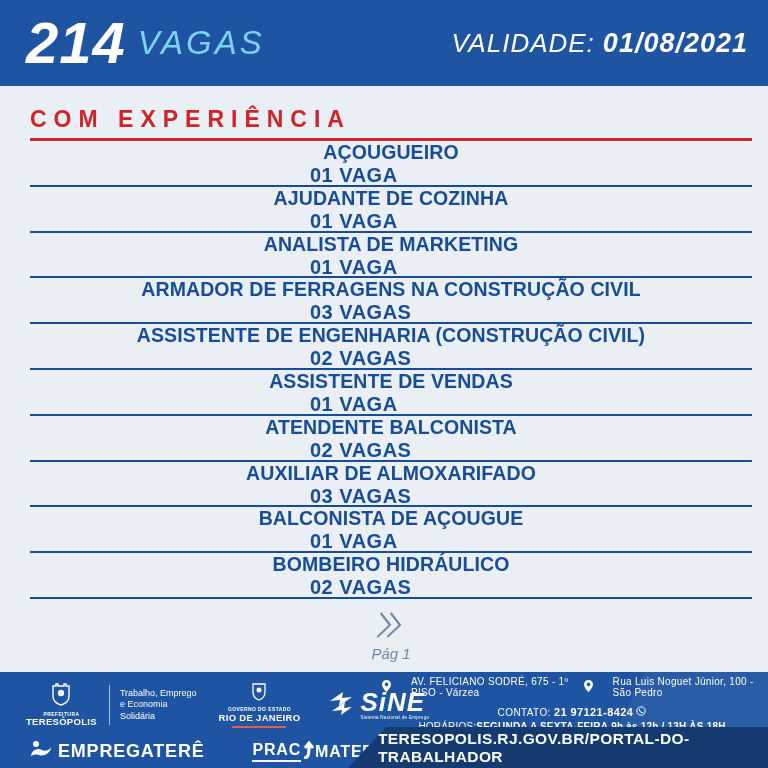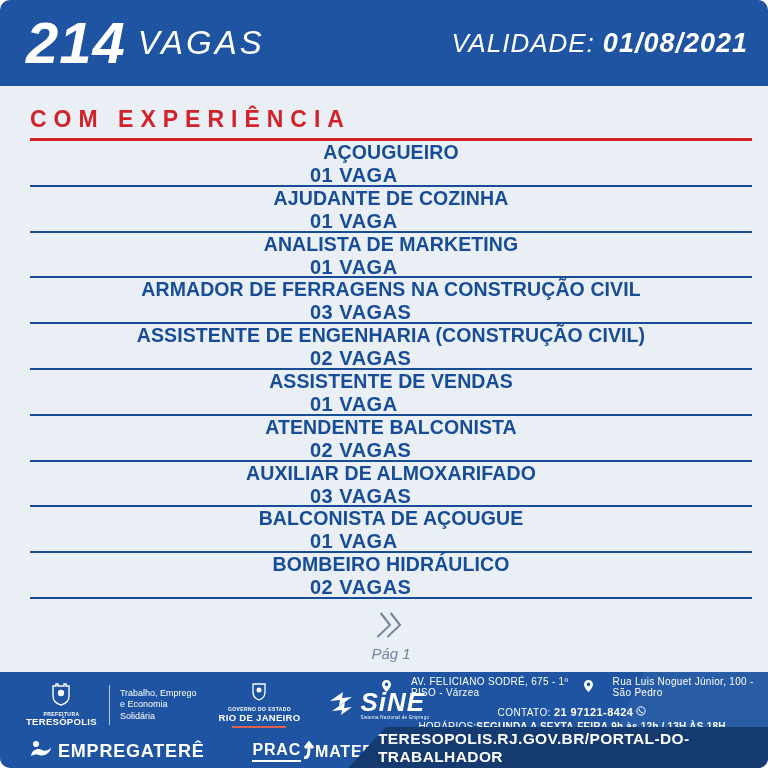--- a/index.html
+++ b/index.html
@@ -5,26 +5,26 @@
   :root{
     --header-blue:#1e54a1;
     --navy:#153a70;
     --red:#d2232a;
     --body-bg:#eaeef5;
     --row-blue:#164d96;
     --pag-gray:#72879f;
   }
   *{margin:0;padding:0;box-sizing:border-box;}
   body{font-family:"Liberation Sans",sans-serif;}
-  .page{width:768px;height:768px;overflow:hidden;background:var(--body-bg);position:relative;border-radius:10px;}
+  .page{width:768px;height:768px;overflow:hidden;background:var(--body-bg);position:relative;}
 
   
   .hdr{height:86px;background:var(--header-blue);display:flex;align-items:center;color:#fff;}
   .hdr-count{font-size:58px;font-weight:700;font-style:italic;margin-left:26px;letter-spacing:1px;line-height:1;}
-  .hdr-vagas{font-size:33px;font-weight:300;font-style:italic;margin-left:12px;letter-spacing:3px;color:#ffffff;}
+  .hdr-vagas{font-size:33px;font-weight:300;font-style:italic;margin-left:12px;letter-spacing:3px;color:#7dd3fc;}
   .hdr-spacer{flex:1;}
   .hdr-validity{margin-right:20px;font-style:italic;font-size:26px;font-weight:400;letter-spacing:1px;display:flex;align-items:baseline;gap:8px;}
   .hdr-date{font-weight:800;font-size:27px;}
 
   
   .bd{height:692px;padding:0 16px 0 30px;}
   .sec-title{padding-top:20px;font-size:23px;font-weight:700;letter-spacing:7px;color:var(--red);}
   .red-line{border-bottom:3px solid var(--red);margin-top:5px;}
   .job-list{}
   .job-row{display:flex;align-items:center;height:45.8px;border-bottom:2.5px solid var(--row-blue);flex-direction:column;}

